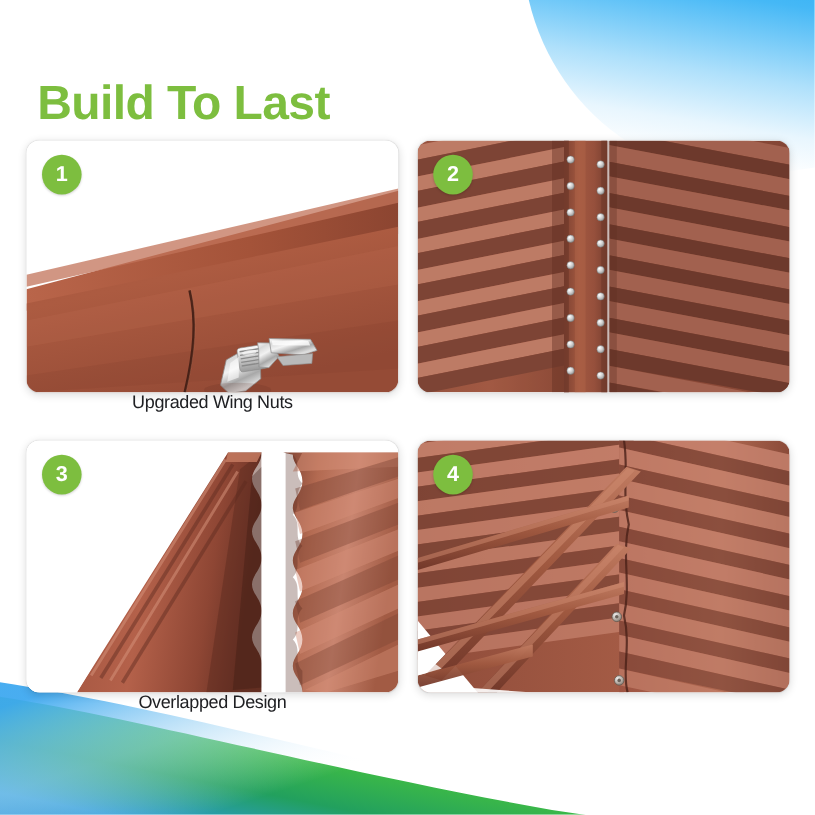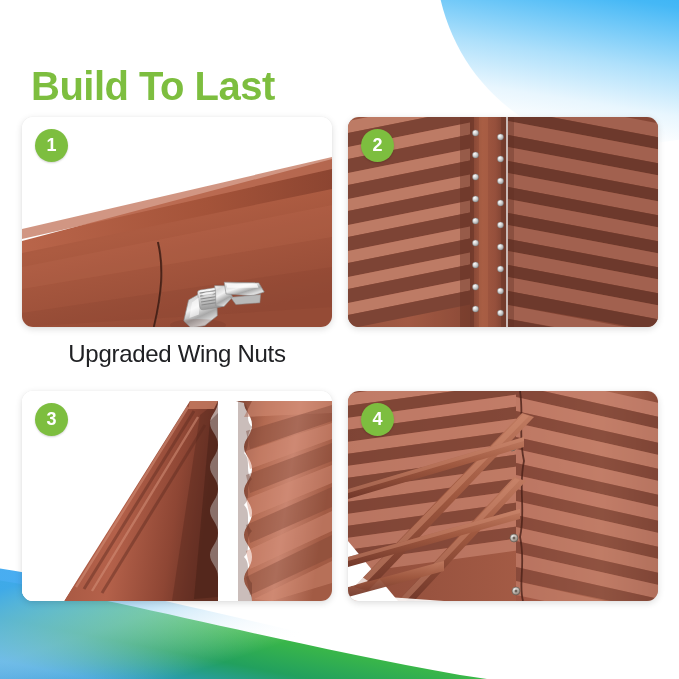--- a/index.html
+++ b/index.html
@@ -105,23 +105,22 @@
     font-size: 18px;
     font-weight: bold;
     display: flex;
     align-items: center;
     justify-content: center;
     z-index: 5;
     box-shadow: 0 1px 2px rgba(0,0,0,0.18);
   }
 
   .caption {
-    margin-top: 13px;
     text-align: center;
-    font-size: 24px;
+    font-size: 15px;
     color: #202124;
     letter-spacing: -0.3px;
   }
 </style>
 </head>
 <body>
 
 <div id="page">
 
   <div class="deco-top-right"></div>
@@ -433,20 +432,21 @@
                          C230,70 222,80 230,88 C222,96 230,106 222,114
                          C230,122 222,132 230,140 C222,148 230,158 222,166
                          C230,174 222,184 230,192 L230,210 L216,210 L216,10 Z" fill="#4E241A" opacity="0.30"></path>
               </g>
 
               <path d="M0,0 L168,0 L42,210 L0,210 Z" fill="#FFFFFF"></path>
             </svg>
           </div>
           <div class="badge">3</div>
         </div>
+        <div class="caption">Overlapped Design</div>
       </div>
 
       <div class="cell">
         <div class="card">
           <div class="card-media">
             <svg viewBox="0 0 310 210" preserveAspectRatio="none">
               <defs>
                 <linearGradient id="bedL" x1="0" y1="0" x2="1" y2="0">
                   <stop offset="0" stop-color="#8F4C3A"></stop>
                   <stop offset="1" stop-color="#A45B45"></stop>

